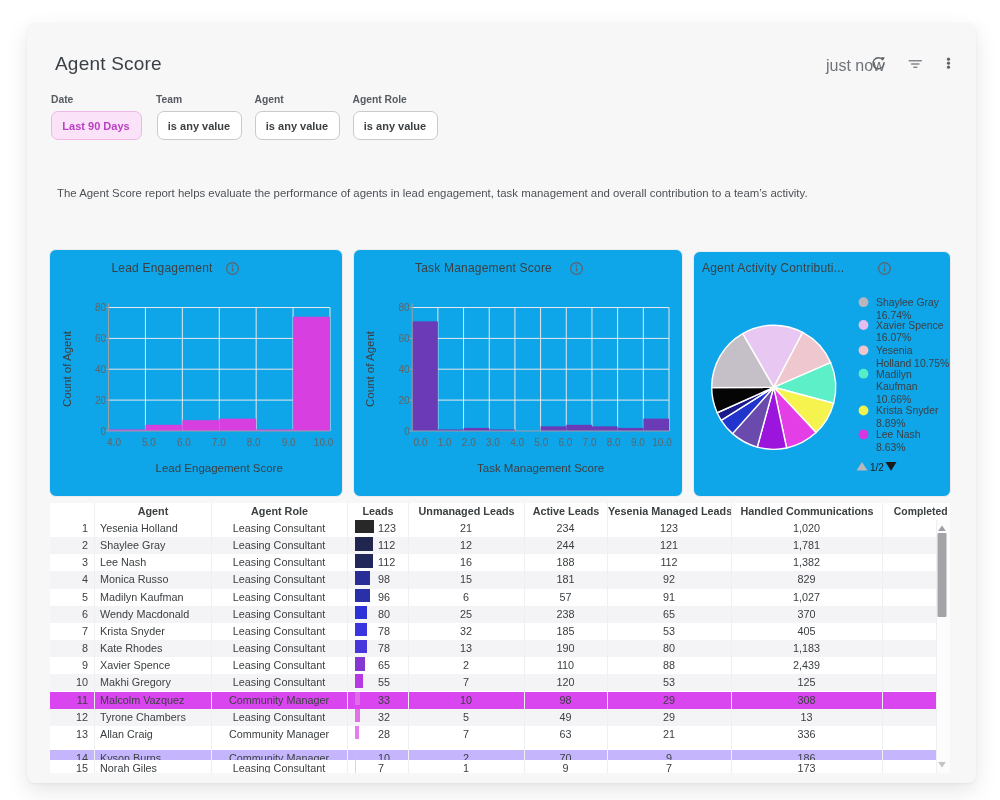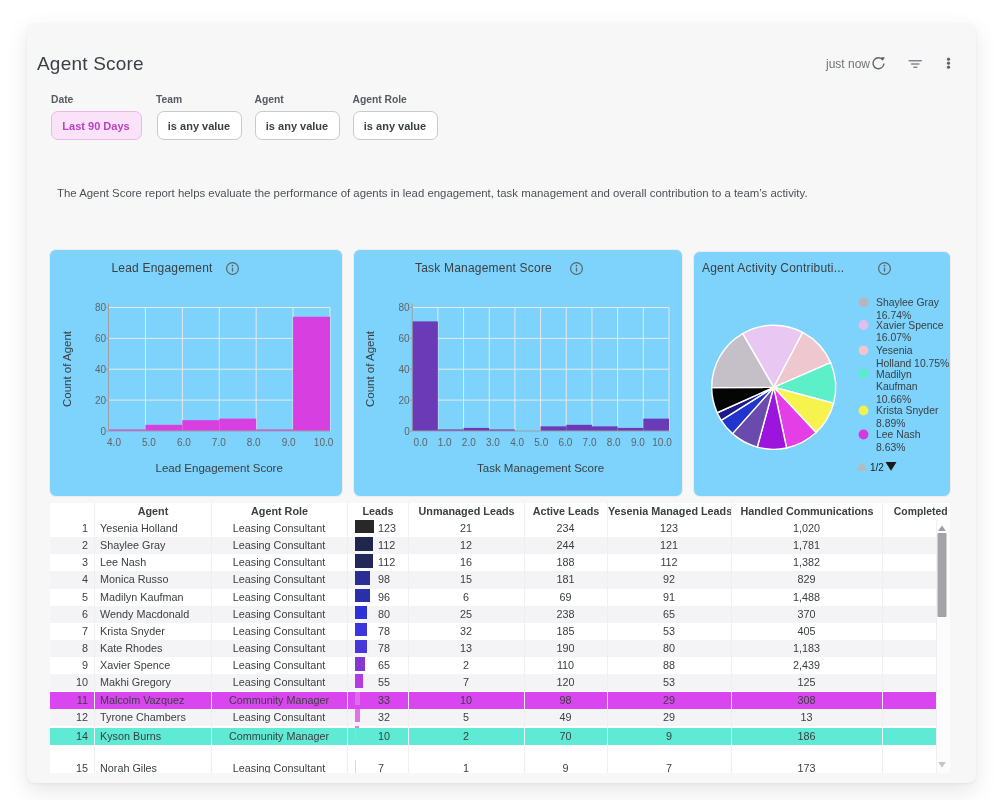--- a/index.html
+++ b/index.html
@@ -3,30 +3,30 @@
 <meta charset="utf-8">
 <style>
 * { margin:0; padding:0; box-sizing:border-box; }
 html,body { width:1000px; height:800px; background:#fff;
   font-family:"Liberation Sans", sans-serif; }
 #page { position:relative; width:1000px; height:800px; overflow:hidden; }
 #card { position:absolute; left:27px; top:23px; width:949px; height:760px;
   background:#f7f7f8; border-radius:8px;
   box-shadow:0 1px 3px rgba(0,0,0,.05), 0 8px 22px rgba(0,0,0,.10); }
 #card > * { position:absolute; }
-h1 { left:10px; top:30px; font-size:19px; font-weight:500; color:#3b4046;
+h1 { left:28px; top:30px; font-size:19px; font-weight:500; color:#3b4046;
   letter-spacing:.2px; }
-.justnow { left:799px; top:34px; font-size:12px; color:#6f7479; }
+.justnow { left:799px; top:34px; font-size:16px; color:#6f7479; }
 .flabel { font-size:10.3px; font-weight:700; color:#565b61; top:71px; }
 .chip { top:88px; height:29px; border-radius:7px; background:#fff;
   border:1px solid #c8cace; font-size:11px; font-weight:700; color:#3c4043;
   display:flex; align-items:center; justify-content:center; }
 .chip.pink { background:#fae3f8; border-color:#eeb8e6; color:#bc40c4; }
 .desc { left:30px; top:164px; font-size:11.4px; color:#4d5156; }
-.ccard { top:226px; height:248px; background:#7dd3fc; border:1px solid #ececef;
+.ccard { top:226px; height:248px; background:#0ea5e9; border:1px solid #ececef;
   border-radius:7px; }
 .ctitle { position:absolute; top:10.5px; width:100%; font-size:12px; color:#3c4043;
   letter-spacing:.2px; white-space:nowrap; }
 .ctitle span { position:absolute; transform:translateX(-50%); }
 .iicon { position:absolute; top:11.5px; width:13px; height:13px; }
 .tablewrap { left:23px; top:480px; width:900px; height:270px; background:#fff;
   overflow:hidden; }
 .th { position:absolute; top:0; height:17px; font-size:10.8px; font-weight:700;
   color:#3c4043; line-height:17px; text-align:center; border-left:1px solid #e4e4e7;
   white-space:nowrap; }
@@ -283,23 +283,23 @@
           <span class="c6">92</span>
           <span class="c7">829</span>
         </div>
 <div class="tr" style="top:85.60px;background:#ffffff">
           <span class="c0">5</span>
           <span class="c1">Madilyn Kaufman</span>
           <span class="c2">Leasing Consultant</span>
           <span class="swatch" style="width:15.5px;background:#2a31a8"></span>
           <span class="c3">96</span>
           <span class="c4">6</span>
-          <span class="c5">69</span>
+          <span class="c5">57</span>
           <span class="c6">91</span>
-          <span class="c7">1,488</span>
+          <span class="c7">1,027</span>
         </div>
 <div class="tr" style="top:102.75px;background:#f4f4f6">
           <span class="c0">6</span>
           <span class="c1">Wendy Macdonald</span>
           <span class="c2">Leasing Consultant</span>
           <span class="swatch" style="width:12.9px;background:#2c31d8"></span>
           <span class="c3">80</span>
           <span class="c4">25</span>
           <span class="c5">238</span>
           <span class="c6">65</span>
@@ -375,21 +375,21 @@
           <span class="c0">13</span>
           <span class="c1">Allan Craig</span>
           <span class="c2">Community Manager</span>
           <span class="swatch" style="width:4.5px;background:#e47eec"></span>
           <span class="c3">28</span>
           <span class="c4">7</span>
           <span class="c5">63</span>
           <span class="c6">21</span>
           <span class="c7">336</span>
         </div>
-<div class="tr" style="top:225px;background:#5eead4">
+<div class="tr" style="top:247px;background:#c4b5fd">
           <span class="c0">14</span>
           <span class="c1">Kyson Burns</span>
           <span class="c2">Community Manager</span>
           <span class="swatch" style="width:1.6px;background:#f0a7f0"></span>
           <span class="c3">10</span>
           <span class="c4">2</span>
           <span class="c5">70</span>
           <span class="c6">9</span>
           <span class="c7">186</span>
         </div>

